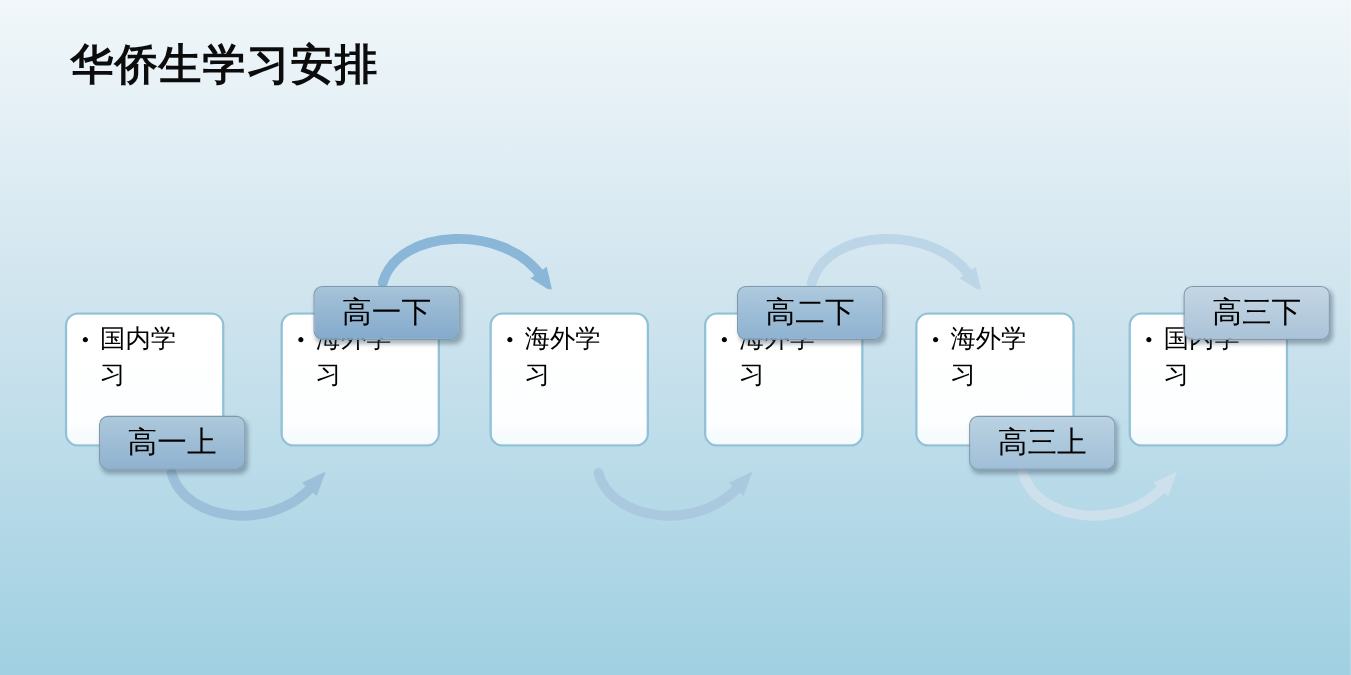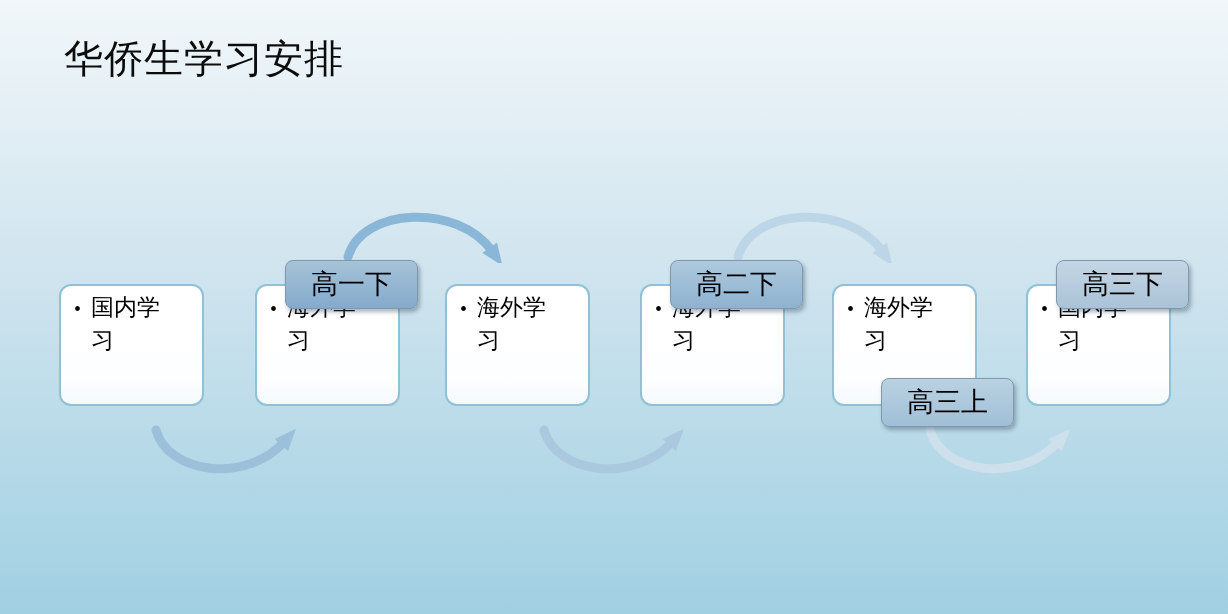--- a/index.html
+++ b/index.html
@@ -5,21 +5,21 @@
   * { margin: 0; padding: 0; box-sizing: border-box; }
   html, body { width: 1228px; height: 614px; overflow: hidden; }
   body {
     position: relative;
     font-family: "Liberation Sans", sans-serif;
   }
   .slide-title {
     position: absolute;
     left: 64px; top: 32px;
     font-size: 39px;
-    font-weight: normal;
+    font-weight: bold;
     color: #0c0c0c;
     letter-spacing: 1px;
     font-family: "Liberation Sans", sans-serif;
   }
   .group {
     position: absolute;
     width: 220px; height: 170px;
     z-index: 2;
   }
   .card {
@@ -69,20 +69,21 @@
 </head>
 <body style="background: linear-gradient(rgb(241, 247, 250) 0%, rgb(207, 228, 238) 45%, rgb(160, 208, 226) 100%);">
 
 <h1 class="slide-title">华侨生学习安排</h1>
 
 <div class="group" style="left:59px; top:284px;">
   <div class="card">
     <span class="bullet">•</span>
     <span class="card-text">国内学习</span>
   </div>
+  <div class="sem-label pos-bottom" style="background: linear-gradient(rgb(173, 200, 219), rgb(143, 178, 208));">高一上</div>
 </div>
 
 <div class="group" style="left:255px; top:284px;">
   <div class="card">
     <span class="bullet">•</span>
     <span class="card-text">海外学习</span>
   </div>
   <div class="sem-label pos-top" style="background: linear-gradient(rgb(166, 195, 216), rgb(132, 170, 204));">高一下</div>
 </div>
 
@@ -107,21 +108,21 @@
     <span class="card-text">海外学习</span>
   </div>
   <div class="sem-label pos-bottom" style="background: linear-gradient(rgb(186, 210, 226), rgb(160, 191, 215)); margin-left: 18px;">高三上</div>
 </div>
 
 <div class="group" style="left:1026px; top:284px;">
   <div class="card">
     <span class="bullet">•</span>
     <span class="card-text">国内学习</span>
   </div>
-  <div class="sem-label pos-top" style="background: linear-gradient(rgb(196, 214, 228), rgb(170, 195, 216));">高三下</div>
+  <div class="sem-label pos-top" style="background: linear-gradient(rgb(196, 214, 228), rgb(170, 195, 216)); margin-left: 20px;">高三下</div>
 </div>
 
 <svg class="arc" style="left:146px; top:424px;" width="150" height="60" viewBox="0 0 150 60">
   <defs>
       <marker id="ah0" markerWidth="26" markerHeight="26" refX="5" refY="13" orient="auto" markerUnits="userSpaceOnUse">
     <path d="M1,4 L23,13 L1,22 Z" fill="#9cc0da"></path>
   </marker>
     </defs>
   <path d="M10,6 C22,50 100,60 138,18" fill="none" stroke-width="9" stroke-linecap="round" marker-end="url(#ah0)" stroke="#9cc0da"></path>
 </svg>

